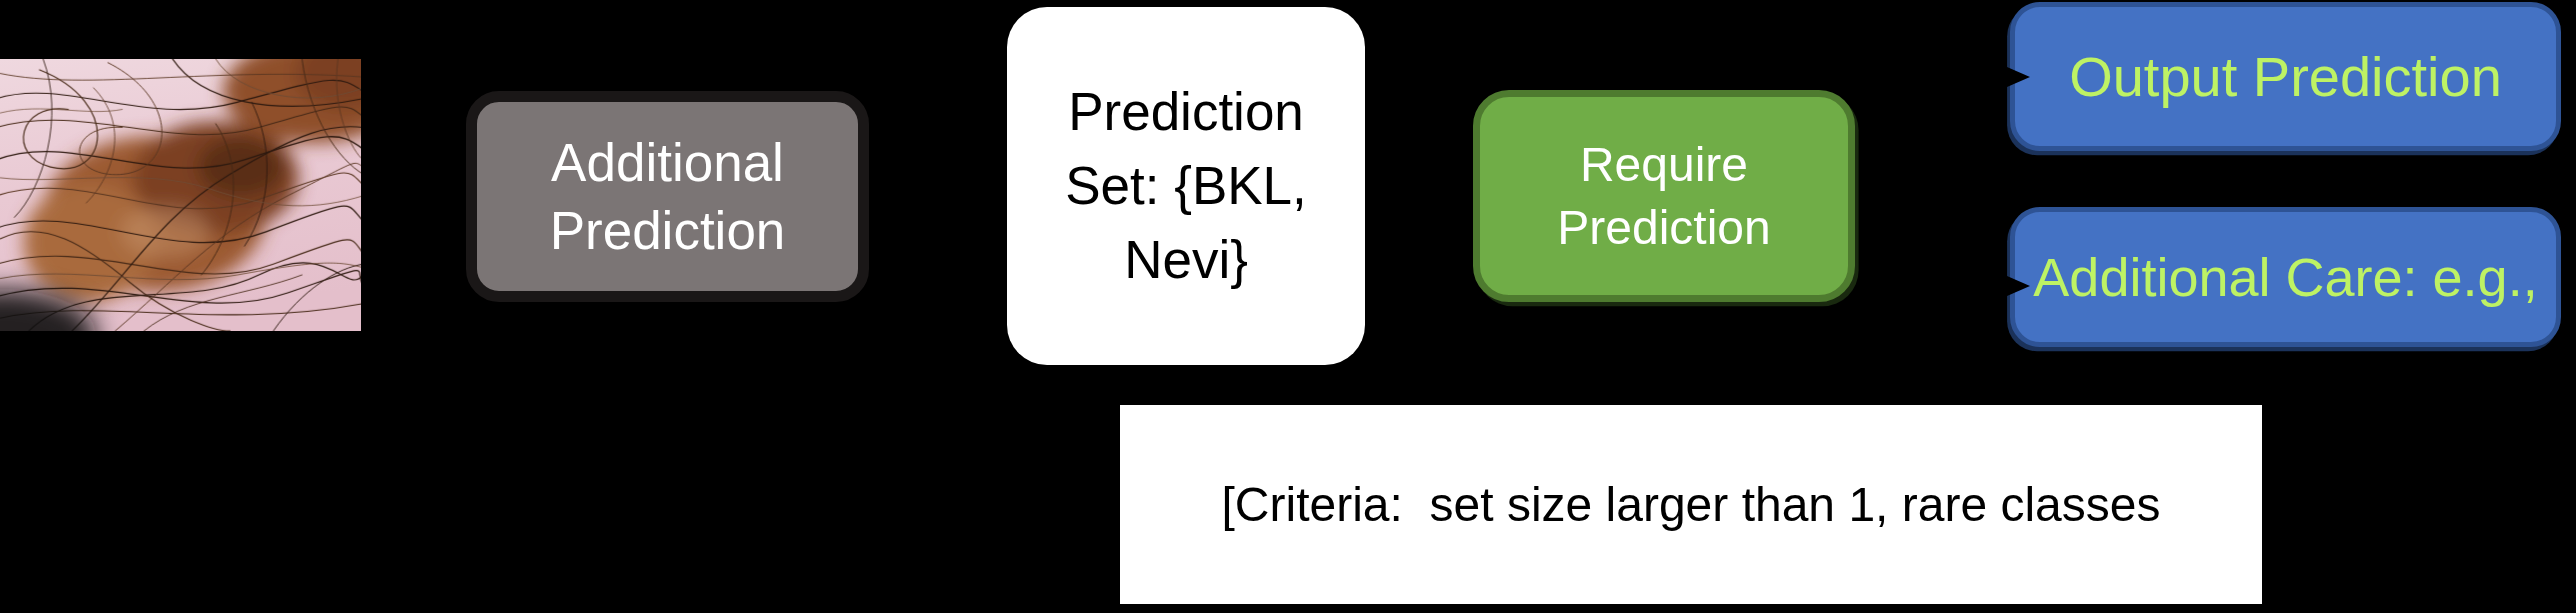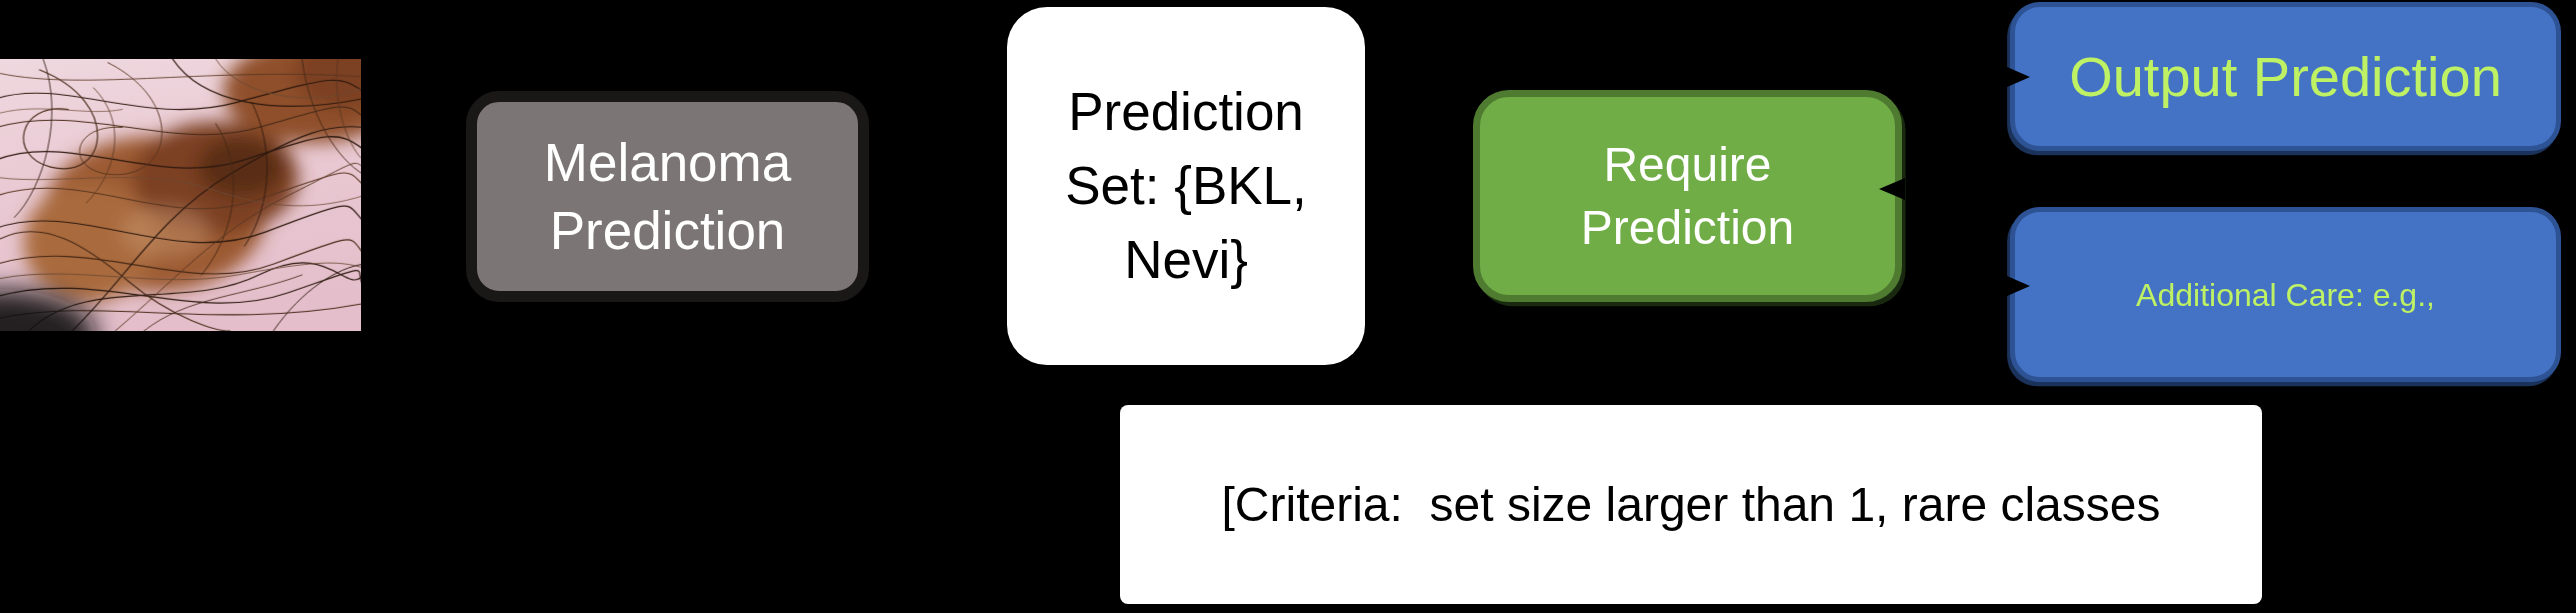--- a/index.html
+++ b/index.html
@@ -12,21 +12,20 @@
     font-family: "Liberation Sans", sans-serif;
   }
   .node {
     position: absolute;
     box-sizing: border-box;
     display: flex;
     flex-direction: column;
     align-items: center;
     justify-content: center;
     text-align: center;
-    border-radius: 8px;
   }
   .line { display: block; white-space: pre; }
 
   
   #photo { position: absolute; left: 0; top: 59px; width: 361px; height: 272px; }
 
   
   #conformal {
     left: 466px; top: 91px; width: 403px; height: 211px;
     background: #7b7575;
@@ -40,21 +39,21 @@
   #prediction-set {
     left: 1007px; top: 7.2px; width: 358px; height: 358px;
     background: #ffffff;
     border-radius: 40px;
     color: #000000;
     font-size: 53px; line-height: 74px;
   }
 
   
   #require-care {
-    left: 1473px; top: 90px; width: 429px; height: 212px;
+    left: 1473px; top: 90px; width: 382px; height: 212px;
     background: #70ad47;
     border: 7.2px solid #4e7b2f;
     border-radius: 36px;
     box-shadow: 3.6px 4.3px 0 rgba(45,75,28,0.55);
     color: #ffffff;
     font-size: 48px; line-height: 63px;
   }
 
   
   .blue-box {
@@ -62,22 +61,22 @@
     border: 5px solid #2e5395;
     border-radius: 30px;
     box-shadow: -2.9px 4.3px 0 rgba(34,62,112,0.8);
     color: #bef264;
   }
   #output-prediction {
     left: 2010px; top: 2.2px; width: 551px; height: 149px;
     font-size: 56px; line-height: 63px;
   }
   #additional-care {
-    left: 2010px; top: 207px; width: 551px; height: 175px;
-    font-size: 32px; line-height: 60px;
+    left: 2010px; top: 207px; width: 551px; height: 140px;
+    font-size: 54px; line-height: 60px;
   }
 
   
   #criteria {
     left: 1120px; top: 405px; width: 1142px; height: 199px;
     background: #ffffff;
     color: #000000;
     font-size: 48px; line-height: 68px;
   }
 
@@ -164,21 +163,21 @@
       <path d="M 0,165 C 80,175 200,150 290,180 S 440,210 505,190" stroke="#6e4c36" stroke-width="1.1"></path>
       <path d="M 0,305 C 100,285 220,320 330,300 S 470,280 505,290" stroke="#6e4c36" stroke-width="1.2"></path>
     </g>
 
     <g filter="url(#blur18)">
       <ellipse cx="5" cy="385" rx="130" ry="65" fill="#120a0c" opacity="0.9"></ellipse>
     </g>
   </svg>
 
   <div class="node" id="conformal">
-    <span class="line">Melanoma</span>
+    <span class="line">Additional</span>
     <span class="line">Prediction</span>
   </div>
 
   <div class="node" id="prediction-set">
     <span class="line">Prediction</span>
     <span class="line">Set: {BKL,</span>
     <span class="line">Nevi}</span>
   </div>
 
   <div class="node" id="require-care">

